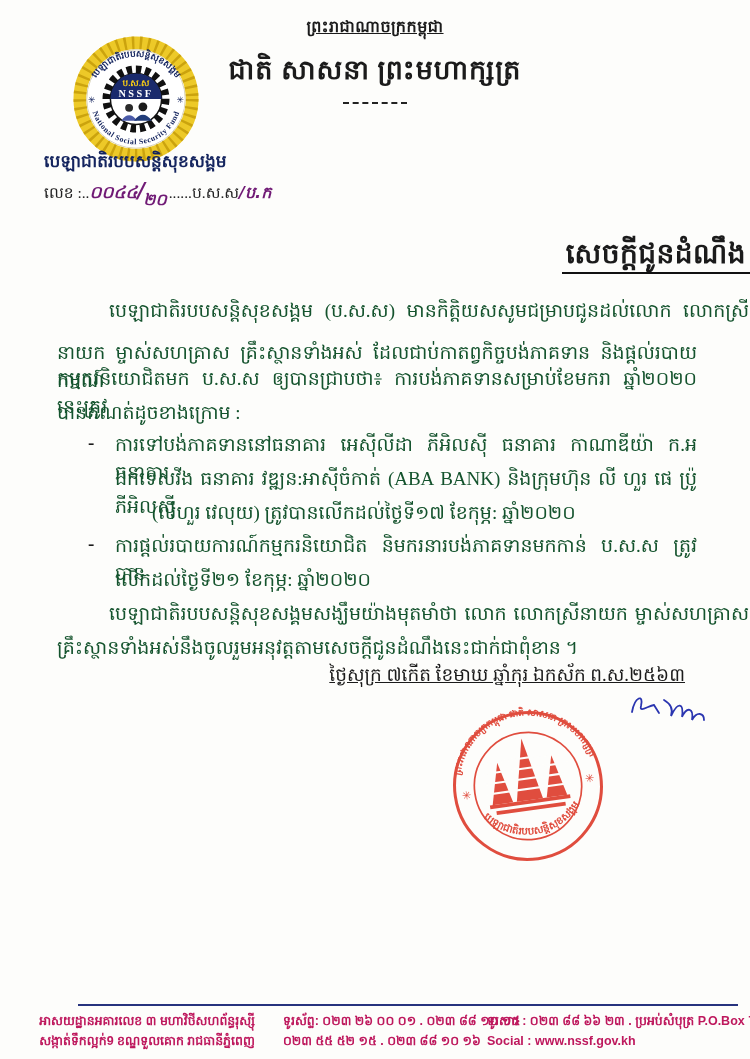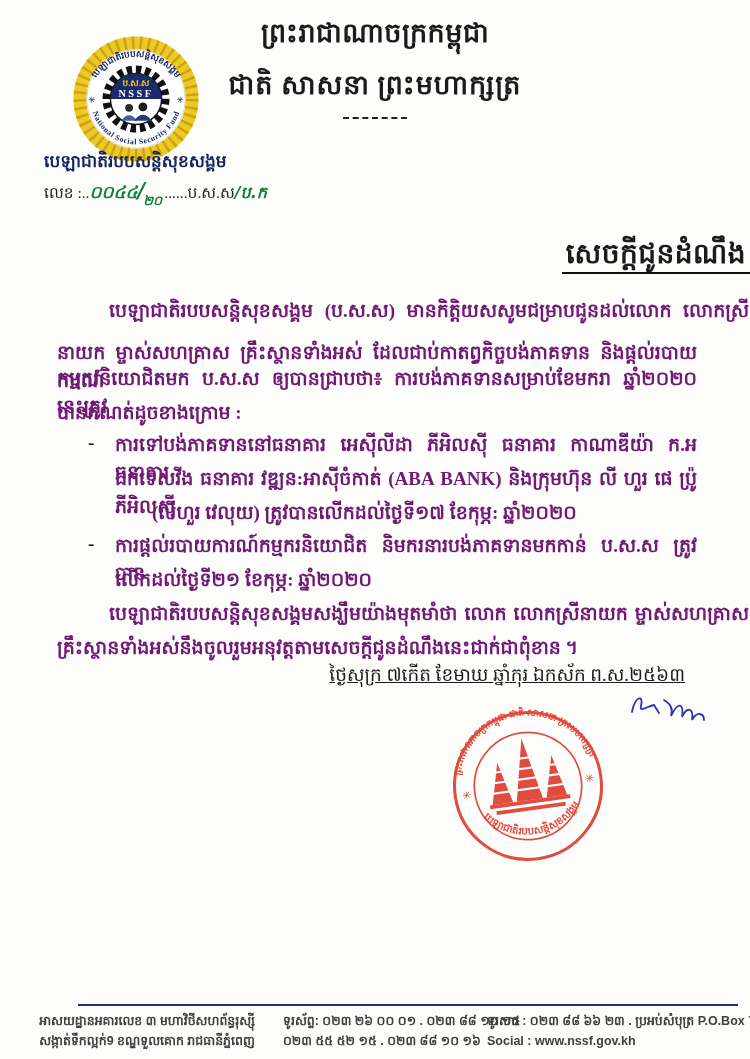--- a/index.html
+++ b/index.html
@@ -4,51 +4,51 @@
 <style>
   html,body{margin:0;padding:0;background:#9a9a9a;}
   .page{
     position:relative;width:750px;height:1059px;margin:0 auto;
     background:#fdfdfb;overflow:hidden;
     font-family:"Liberation Serif","DejaVu Sans",serif;
     color:#1b1b1b;
   }
   
   .motto{position:absolute;left:0;top:16px;width:100%;text-align:center;}
-  .motto-l1{font-size:27px;font-weight:bold;letter-spacing:.5px;}
+  .motto-l1{font-size:16px;font-weight:bold;letter-spacing:.5px;text-decoration:underline;}
   .motto-l2{font-size:27px;font-weight:bold;margin-top:13px;letter-spacing:1px;}
   .motto-divider{width:64px;height:0;border-top:2px dashed #222;margin:10px auto 0;}
   
   .logo{position:absolute;left:66px;top:34px;width:140px;height:128px;}
   .org-name{position:absolute;left:44px;top:150px;width:260px;
     font-size:17px;font-weight:bold;color:#14245e;}
   .ref-line{position:absolute;left:44px;top:179px;width:300px;font-size:15.5px;color:#222;}
   .hand{font-family:"DejaVu Sans","Liberation Sans",sans-serif;font-style:italic;
-    color:#15803d;font-weight:bold;}
+    color:#701a75;font-weight:bold;}
   .ref-num{font-size:17px;}
   .ref-slash{font-size:21px;}
-  .ref-denom{font-size:13px;position:relative;top:7px;left:-2px;}
+  .ref-denom{font-size:16px;position:relative;top:7px;left:-2px;}
   .ref-suffix{font-size:16px;}
   
   .doc-title{position:absolute;left:0;top:236px;width:100%;text-align:right;
     font-size:28px;font-weight:bold;letter-spacing:.5px;}
   .doc-title span{border-bottom:2.5px solid #111;padding:0 4px 3px;}
   
-  .bline{position:absolute;font-size:19px;white-space:nowrap;color:#701a75;font-weight:bold;}
+  .bline{position:absolute;font-size:19px;white-space:nowrap;color:#14532d;}
   .just{text-align:justify;text-align-last:justify;white-space:normal;}
   .indent{padding-left:52px;}
   .bullet-dash{position:absolute;font-size:19px;font-weight:bold;}
   
   .date-line{position:absolute;font-size:18.5px;white-space:nowrap;text-decoration:underline;}
   
   .stamp{position:absolute;left:448px;top:706px;opacity:.9;}
   .sig{position:absolute;left:626px;top:688px;}
   
   .footer-rule{position:absolute;left:78px;top:1004px;width:660px;height:2px;background:#27337e;}
-  .fcol{position:absolute;top:1011px;color:#404040;font-weight:bold;
+  .fcol{position:absolute;top:1011px;color:#be185d;font-weight:bold;
     font-family:"Liberation Sans","DejaVu Sans",sans-serif;}
   .fcol .fl{line-height:20px;font-size:12.5px;white-space:nowrap;}
   .fcol1{left:28px;width:238px;text-align:center;}
   .fcol2{left:283px;width:196px;}
   .fcol2 .fl2{text-align:right;}
   .fcol3{left:487px;width:262px;}
   .site{font-size:13px;}
 </style>
 </head>
 <body>

